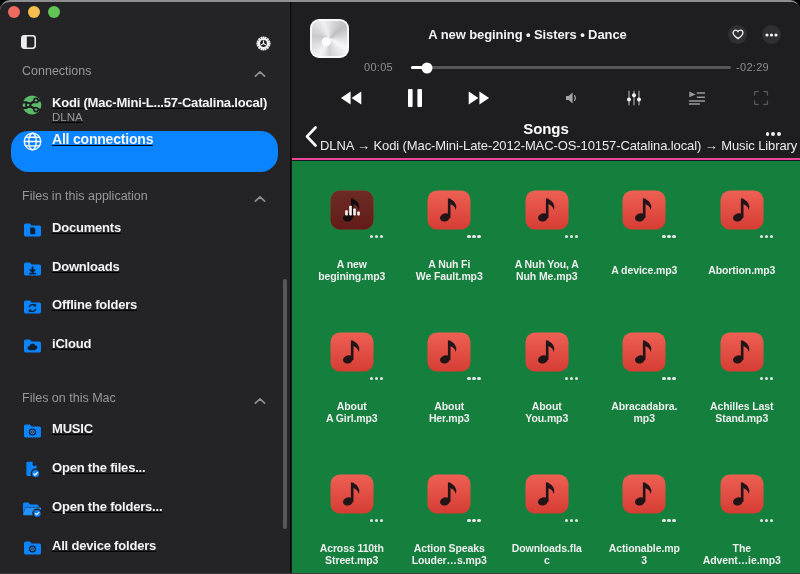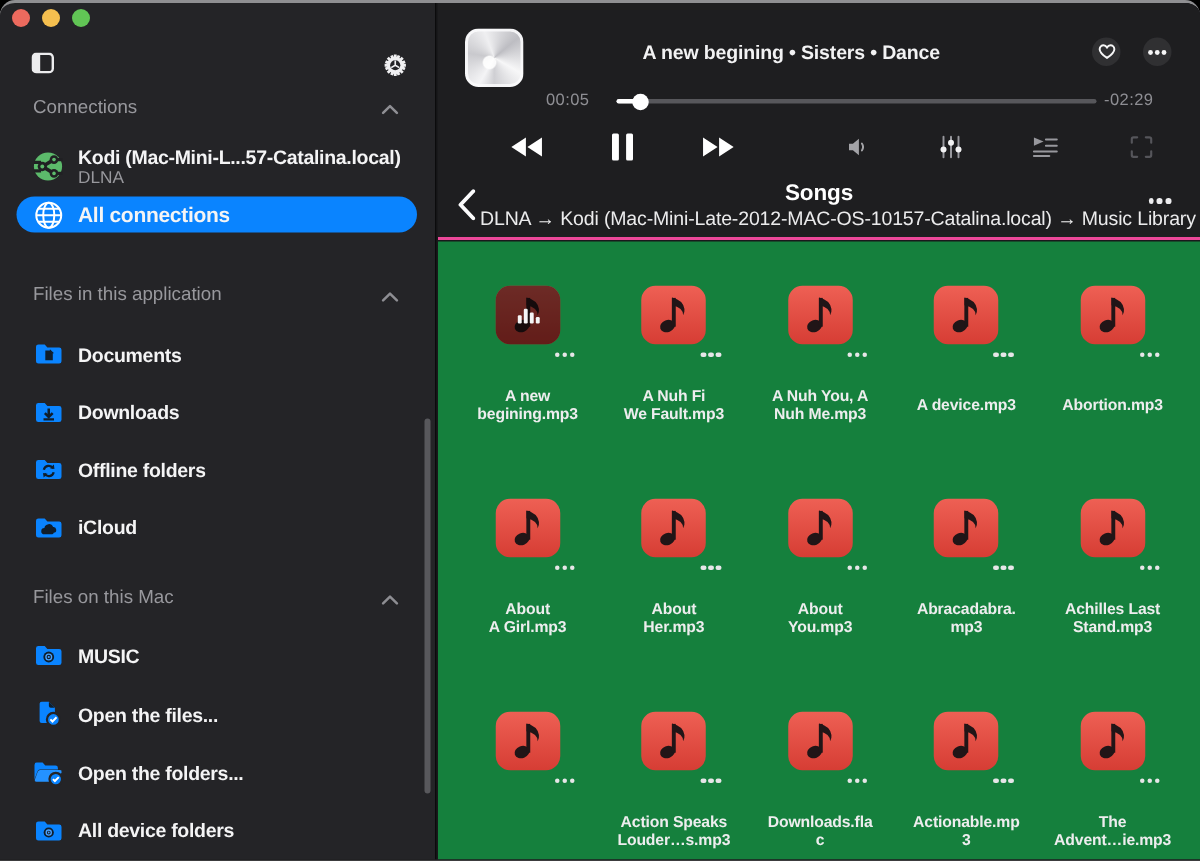--- a/index.html
+++ b/index.html
@@ -12,26 +12,26 @@
 
   
   .sidebar { position:absolute; left:0; top:0; bottom:0; width:291px; background:#242427;
              border-right:1px solid #0b0b0c; z-index:2; }
   .traffic { position:absolute; left:8px; top:4px; display:flex; gap:8px; }
   .tl { width:12px; height:12px; border-radius:50%; }
   .icon-btn { position:absolute; display:flex; align-items:center; justify-content:center; }
   .side-header { position:absolute; left:22px; right:14px; display:flex; align-items:flex-start; }
   .side-header .lbl { color:#98989d; font-size:12.5px; letter-spacing:0; }
   .side-header svg { margin-left:auto; margin-right:10px; }
-  .side-item { position:absolute; left:11px; right:12px; display:flex; align-items:center; height:32px; }
+  .side-item { position:absolute; left:11px; right:12px; display:flex; align-items:flex-start; height:32px;text-decoration:underline; }
   .side-item .icw { width:20px; height:20px; margin-left:11px; display:flex; align-items:center; justify-content:center; flex:none; }
   .side-item .texts { margin-left:10px; overflow:hidden; }
   .side-item .t { color:#f4f4f5; font-size:13px; font-weight:700; letter-spacing:-0.2px; white-space:nowrap; }
   .side-item .s { color:#98989d; font-size:11.5px; font-weight:400; margin-top:1px; }
-  .side-item.sel { background:#0a84ff; border-radius:17.5px; height:24px; }
+  .side-item.sel { background:#0a84ff; border-radius:17.5px; height:41px; }
   .side-item.sel .t { font-size:14px; }
   .scrollbar { position:absolute; right:3px; top:277px; width:4px; height:250px; border-radius:2px; background:#58585c; }
 
   
   .main { position:absolute; left:292px; top:0; right:0; bottom:0; background:#19191b; }
   .player { position:absolute; left:0; right:0; top:0; height:158px; background:#1e1e20; border-bottom:2px solid #ec4899; }
   .art { position:absolute; left:18px; top:17px; width:39px; height:39px; border-radius:9px;
          background:
            radial-gradient(circle at 42% 58%, rgba(255,255,255,.9) 0 4px, rgba(200,200,205,0) 5px),
            conic-gradient(from 210deg at 50% 50%, #f4f4f6 0deg, #c9c9cd 70deg, #efeff1 130deg, #bdbdc2 200deg, #f7f7f8 270deg, #cfcfd3 330deg, #f4f4f6 360deg);
@@ -599,20 +599,22 @@
                 <ellipse cx="18" cy="27.4" rx="5.1" ry="4" transform="rotate(-21 18 27.4)"></ellipse>
                 <rect x="20.9" y="8.6" width="2.6" height="19.2"></rect>
                 <path d="M21 8.4 q7.3 1.7 8.3 7.6 q0.3 2.2 -0.9 4.1 q0.1 -5 -7.4 -6.6 Z"></path>
               </g>
             </svg></div>
           <div class="fdots">
             <i></i>
             <i></i>
             <i></i>
           </div>
+          <div class="fname">Across 110th
+Street.mp3</div>
         </div>
         <div class="cell">
           <div class="tile"><svg width="44" height="40" viewBox="0 0 44 40">
               <defs>
                 <linearGradient id="rgn" x1="0" y1="0" x2="0" y2="1">
                   <stop offset="0" stop-color="#ee6054"></stop>
                   <stop offset="1" stop-color="#d63d34"></stop>
                 </linearGradient>
               </defs>
               <rect x="0.5" y="0.5" width="43" height="39" rx="9.5" fill="url(#rgn)"></rect>

